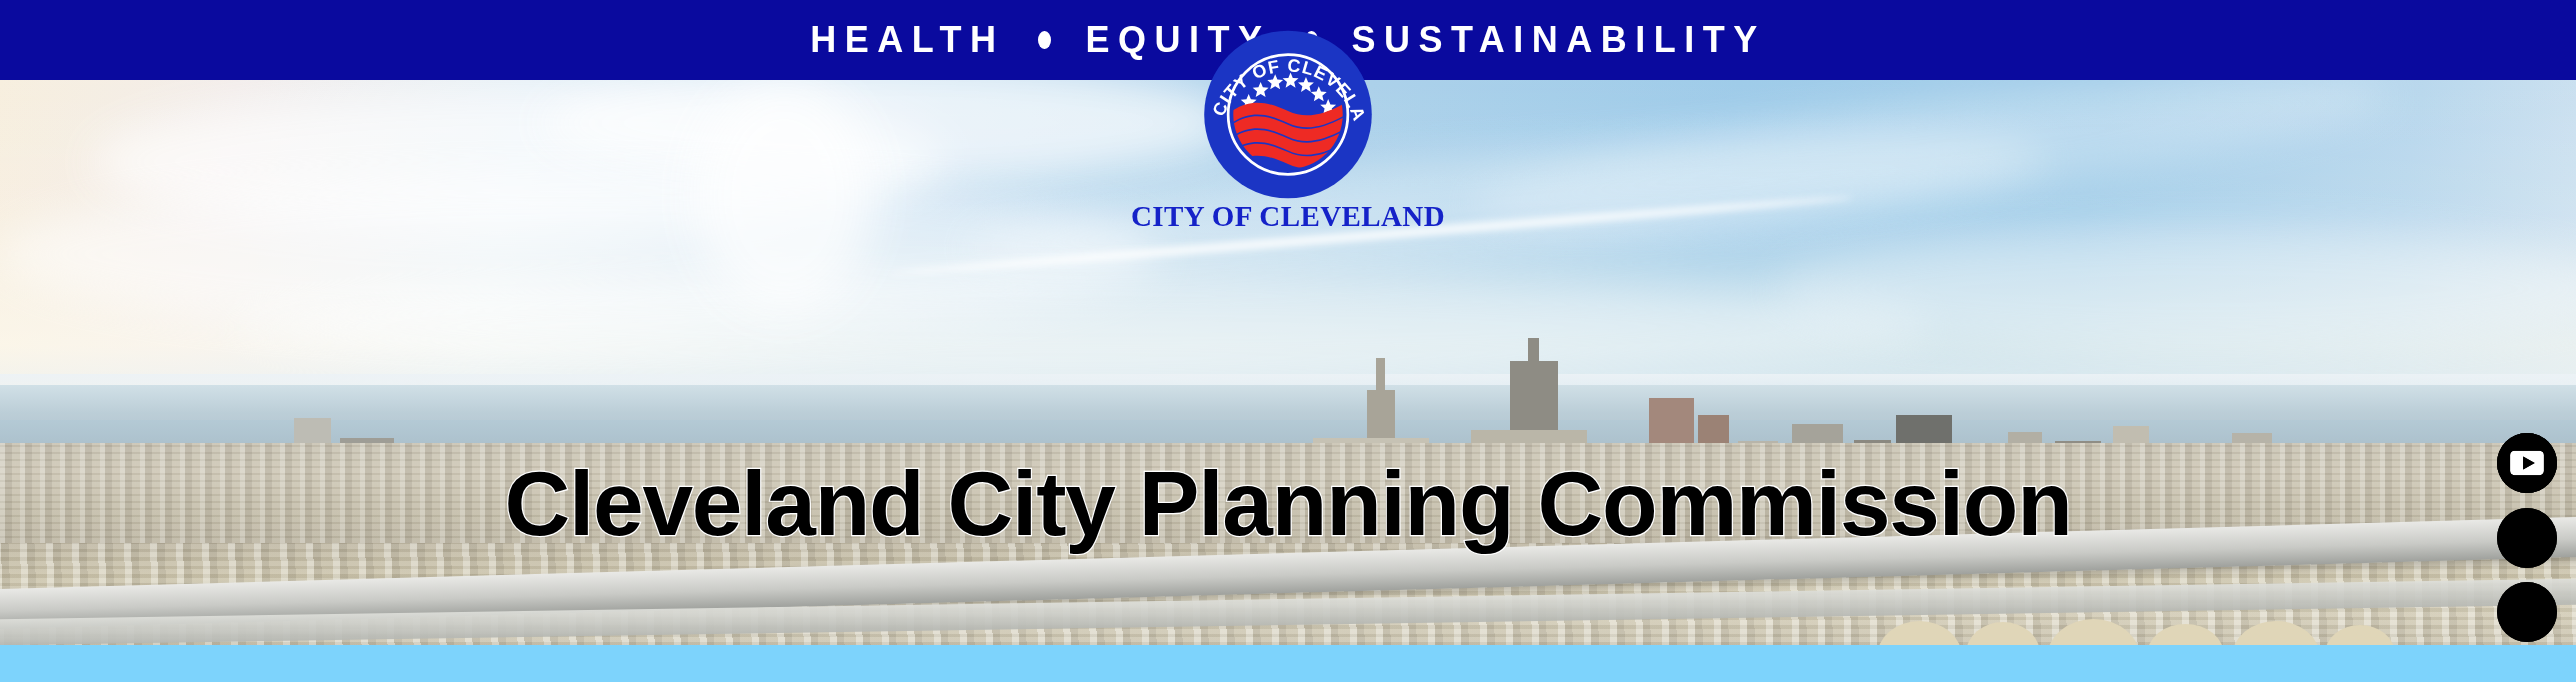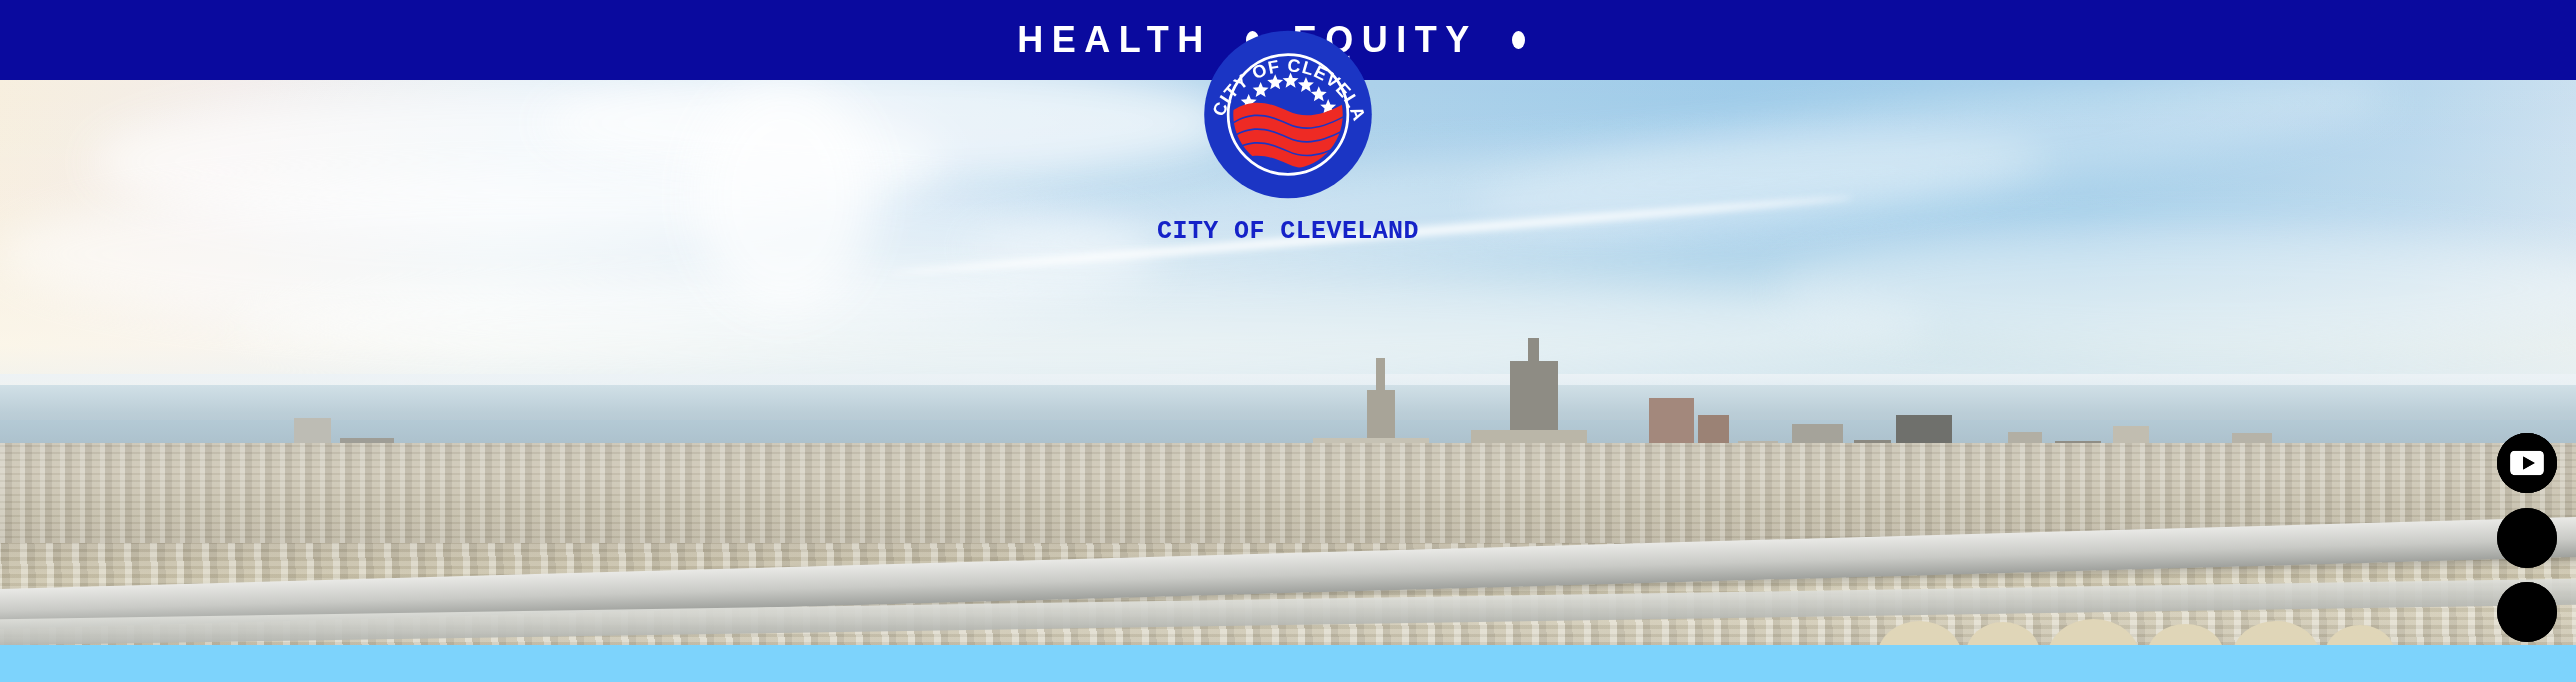--- a/index.html
+++ b/index.html
@@ -236,25 +236,25 @@
     text-align: center;
     z-index: 6;
   }
   .seal {
     width: 171px;
     height: 171px;
     margin: 0 auto;
     display: block;
   }
   .org-name {
-    margin-top: 19px;
+    margin-top: 1px;
     color: #1522C8;
-    font-family: Liberation Mono, monospace;
+    font-family: Liberation Serif, serif;
     font-weight: bold;
-    font-size: 25px;
+    font-size: 29px;
     letter-spacing: 0.4px;
     line-height: 1.05;
   }
   .mayor-name {
     margin-top: 3.1px;
     color: #1D2FB8;
     font-family: "Liberation Sans", sans-serif;
     font-weight: normal;
     font-size: 22.4px;
     line-height: 1.1;
@@ -307,20 +307,21 @@
 <body>
 
 <div class="page">
 
   <div class="top-banner">
     <div class="banner-inner">
       <span class="banner-word">HEALTH</span>
       <span class="banner-dot"></span>
       <span class="banner-word">EQUITY</span>
       <span class="banner-dot"></span>
+      <span class="banner-word">SUSTAINABILITY</span>
     </div>
   </div>
 
   <div class="photo">
     <div class="sky"></div>
     <div class="cloud c1"></div>
     <div class="cloud c2"></div>
     <div class="cloud c3"></div>
     <div class="cloud c4"></div>
     <div class="cloud c5"></div>
@@ -419,20 +420,21 @@
           <path d="M34,112 C58,96 78,102 100,112 C122,122 142,116 168,102 L168,116 C142,130 122,136 100,126 C78,116 58,110 34,126 Z" fill="#EE2A24"></path>
           <path d="M34,128 C58,112 78,118 100,128 C122,138 142,132 168,118 L168,132 C142,146 122,152 100,142 C78,132 58,126 34,142 Z" fill="#EE2A24"></path>
           <path d="M34,144 C58,128 78,134 100,144 C122,154 142,148 168,134 L168,148 C142,162 122,168 100,158 C78,148 58,142 34,158 Z" fill="#EE2A24"></path>
           <path d="M34,80 C58,66 78,72 100,82 L100,158 C78,148 58,142 34,158 Z" fill="#ffffff" opacity="0"></path>
         </g>
       </g>
     </svg>
     <div class="org-name">CITY OF CLEVELAND</div>
   </div>
 
+  <div class="big-title">Cleveland City Planning Commission</div>
 
   <div class="social-rail">
 
     <a class="social-btn" href="#">
       <svg viewBox="0 0 78 78" aria-hidden="true">
         <circle cx="39" cy="39" r="39" fill="#000000"></circle>
         <path d="M17 28.5c0-3 2.4-5.4 5.4-5.4h33.2c3 0 5.4 2.4 5.4 5.4v21c0 3-2.4 5.4-5.4 5.4H22.4c-3 0-5.4-2.4-5.4-5.4v-21z
                  M34 30.5v17l15-8.5-15-8.5z" fill="#ffffff" fill-rule="evenodd" style="mix-blend-mode:destination-out"></path>
         <mask id="ytm">
           <rect width="78" height="78" fill="#fff"></rect>

